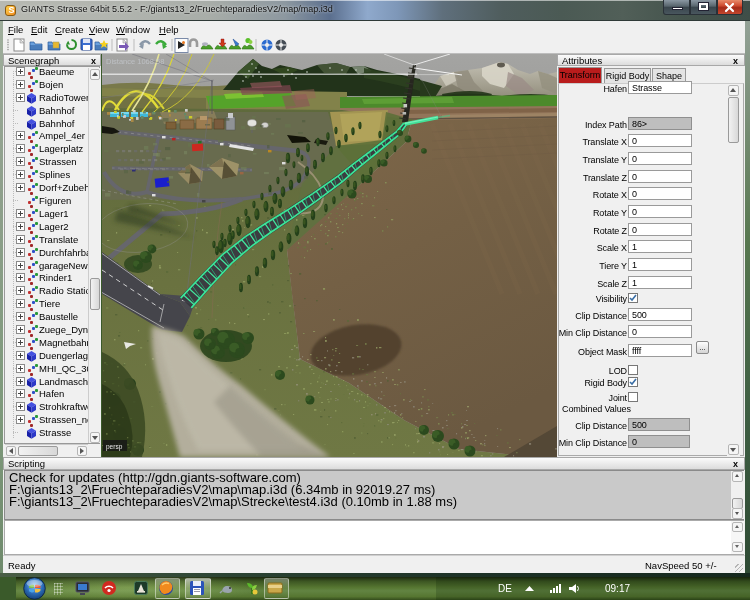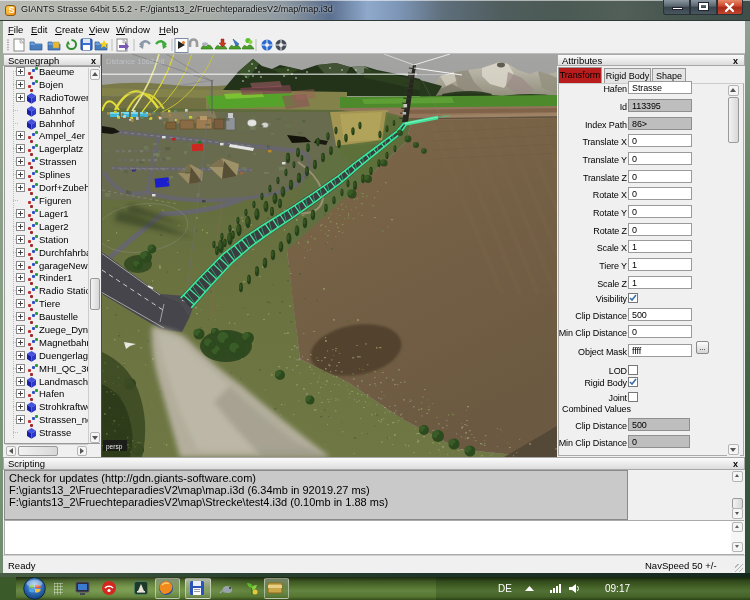--- a/index.html
+++ b/index.html
@@ -48,21 +48,21 @@
 .arow { position:absolute; font-size:9px; letter-spacing:-0.1px; color:#000; white-space:nowrap; }
 .albl { position:absolute; right:118px; top:1px; }
 .ainp { position:absolute; left:69px; top:-2px; width:64px; height:13px; background:#fff; border:1px solid #9a9a9a; font-size:9px; padding:0px 3px; line-height:12px;}
 .ro { background:#bebebe; border:1px solid #8f8f8f; }
 .cb { position:absolute; left:69px; top:0px; width:10px; height:10px; background:#fff; border:1px solid #777; }
 .tab { position:absolute; top:0; height:15px; font-size:9px; text-align:center; border:1px solid #999; border-bottom:none; background:#e4e4e4; padding-top:2px; white-space:nowrap; overflow:hidden;}
 .tab.act { background:#b91c1c; height:16px; z-index:2; }
 
 #script { left:3px; top:457px; width:742px; height:98px; background:#f0f0f0; }
 #script-hdr { left:0; top:0; width:742px; height:13px; }
-#script-log { left:1px; top:13px; width:624px; height:50px; background:#c9c9c9; border:1px solid #8a8a8a; font-size:11px; color:#000; padding:1px 4px; line-height:12px; white-space:nowrap;}
+#script-log { left:1px; top:13px; width:740px; height:50px; background:#c9c9c9; border:1px solid #8a8a8a; font-size:13px; color:#000; padding:1px 4px; line-height:12px; white-space:nowrap;}
 #script-in { left:1px; top:63px; width:740px; height:35px; background:#fff; border:1px solid #aaa; }
 #statusbar { left:3px; top:555px; width:742px; height:18px; background:#f0f0f0; border-top:1px solid #cfcfcf; font-size:9.5px; }
 
 .sb { position:absolute; background:#f0f0f0; }
 .sb-btn { position:absolute; background:#f5f5f5; border:1px solid #b5b5b5; border-radius:2px; }
 .sb-thumb { position:absolute; background:linear-gradient(90deg,#f2f2f2,#d8d8d8); border:1px solid #9a9a9a; border-radius:2px; }
 .arr { position:absolute; width:0; height:0; }
 
 #taskbar { left:16px; top:577px; width:750px; height:23px;
   background:linear-gradient(#1c280f 0%,#3c5522 18%,#567631 45%,#628442 60%,#567631 85%,#344c1c 100%); }
@@ -328,21 +328,21 @@
       </div>
       <div class="trow" style="top:166px;width:96px;">
         <i style="position:absolute;left:8px;top:6px;width:6px;height:1px;background:repeating-linear-gradient(90deg,#bbb 0 1px,transparent 1px 2px);"></i>
         <span class="exp"></span>
         <span style="position:absolute;left:22px;top:2px;width:11px;height:12px;">
           <i style="position:absolute;left:1px;top:5px;width:3px;height:3px;background:#c03030;border-radius:1px;"></i>
           <i style="position:absolute;left:5px;top:2px;width:3px;height:3px;background:#3050c8;border-radius:1px;"></i>
           <i style="position:absolute;left:8px;top:0px;width:3px;height:3px;background:#2a9a3a;border-radius:1px;"></i>
           <i style="position:absolute;left:3px;top:9px;width:3px;height:3px;background:#a02828;border-radius:1px;"></i>
         </span>
-        <span class="lbl">Station</span>
+        <span class="lbl">Translate</span>
       </div>
       <div class="trow" style="top:179px;width:96px;">
         <i style="position:absolute;left:8px;top:6px;width:6px;height:1px;background:repeating-linear-gradient(90deg,#bbb 0 1px,transparent 1px 2px);"></i>
         <span class="exp"></span>
         <span style="position:absolute;left:22px;top:2px;width:11px;height:12px;">
           <i style="position:absolute;left:1px;top:5px;width:3px;height:3px;background:#c03030;border-radius:1px;"></i>
           <i style="position:absolute;left:5px;top:2px;width:3px;height:3px;background:#3050c8;border-radius:1px;"></i>
           <i style="position:absolute;left:8px;top:0px;width:3px;height:3px;background:#2a9a3a;border-radius:1px;"></i>
           <i style="position:absolute;left:3px;top:9px;width:3px;height:3px;background:#a02828;border-radius:1px;"></i>
         </span>
@@ -1736,24 +1736,20 @@
       <span class="x-glyph" style="right:6px;top:1px;">x</span>
     </div>
   <div class="tab act" style="left:1px;width:44px;top:13px;">Transform</div>
   <div class="tab" style="left:47px;width:47px;top:14px;">Rigid Body</div>
   <div class="tab" style="left:95px;width:34px;top:14px;">Shape</div>
   <div class="abs" id="attr-body" style="left:1px;top:29px;width:186px;height:373px;background:#f0f0f0;border:1px solid #aaa;border-top:1px solid #ccc;">
       <div class="arow" style="left:0px;top:-1px;width:186px;height:13px;">
         <span class="albl">Hafen</span>
         <span class="ainp">Strasse</span>
       </div>
-      <div class="arow" style="left:0px;top:17px;width:186px;height:13px;">
-        <span class="albl">Id</span>
-        <span class="ainp ro">113395</span>
-      </div>
       <div class="arow" style="left:0px;top:35px;width:186px;height:13px;">
         <span class="albl">Index Path</span>
         <span class="ainp ro">86&gt;</span>
       </div>
       <div class="arow" style="left:0px;top:52px;width:186px;height:13px;">
         <span class="albl">Translate X</span>
         <span class="ainp">0</span>
       </div>
       <div class="arow" style="left:0px;top:70px;width:186px;height:13px;">
         <span class="albl">Translate Y</span>

